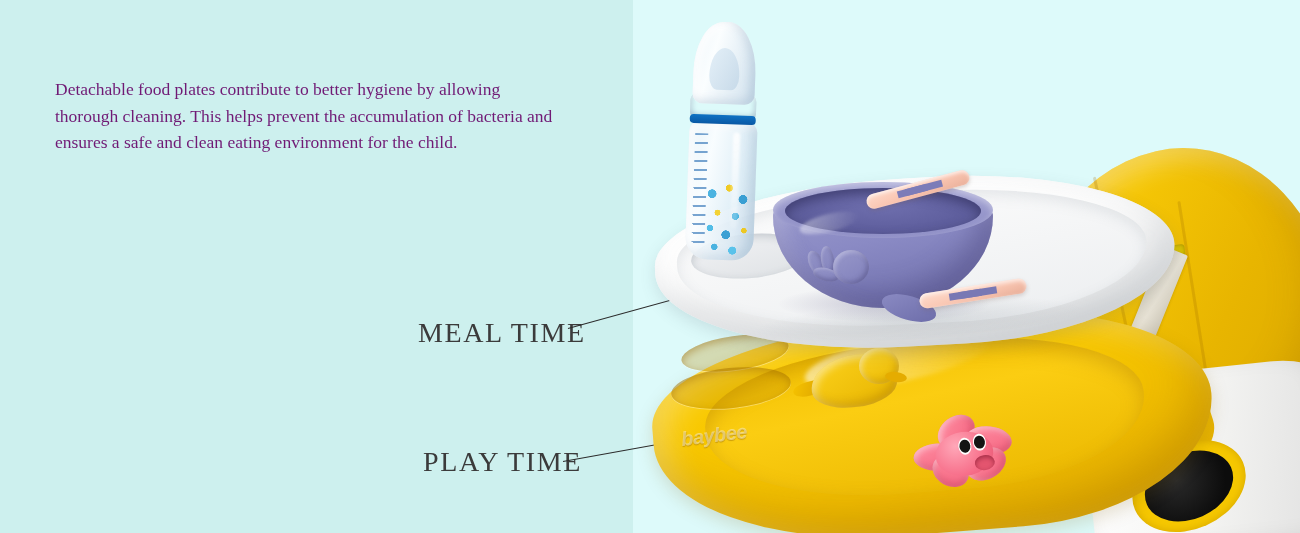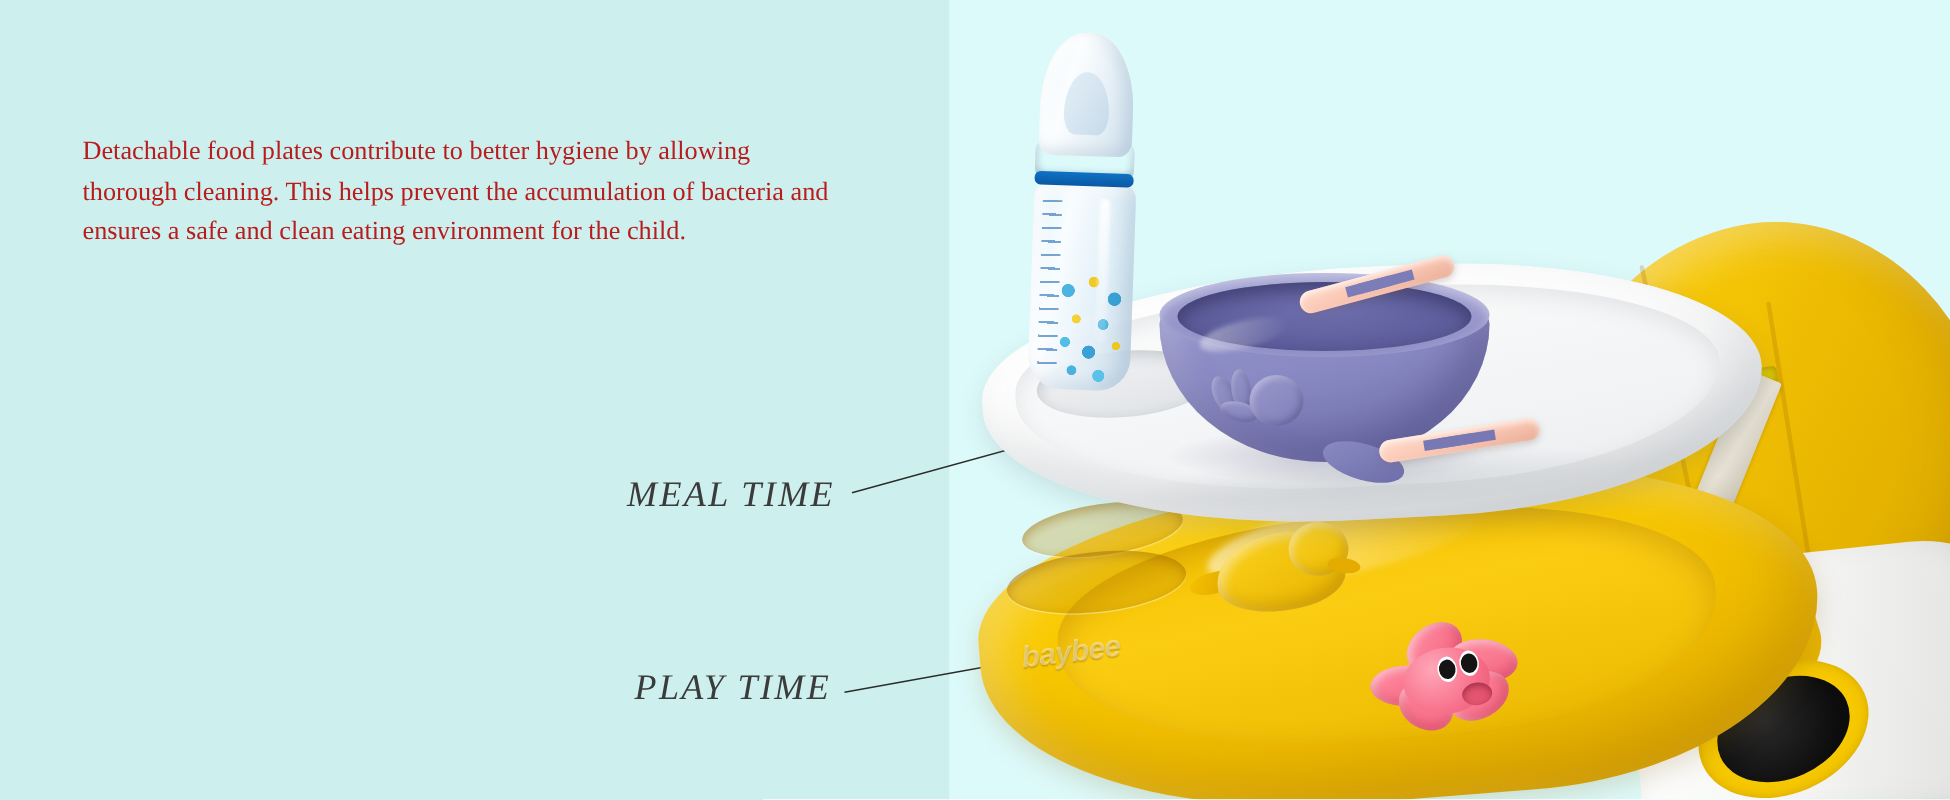--- a/index.html
+++ b/index.html
@@ -43,37 +43,36 @@
   .heading {
     margin: 0;
     font-family: "Liberation Serif", "DejaVu Serif", serif;
     font-weight: bold;
     font-size: 37px;
     letter-spacing: 1.2px;
     color: #14304e;
     line-height: 1.1;
   }
   .body-copy {
-    margin: 21px 0 0 2px;
+    margin: 10px 0 0 2px;
     font-family: "Liberation Serif", "DejaVu Serif", serif;
     font-size: 17.5px;
     line-height: 26.5px;
-    color: #b91c1c;
+    color: #701a75;
     max-width: 510px;
   }
 
   
   .callout {
     position: absolute;
     font-family: "Liberation Serif", "DejaVu Serif", serif;
-    font-size: 24px;
+    font-size: 28px;
     letter-spacing: 1.6px;
     color: #3b3b3b;
     white-space: nowrap;
-    font-style: italic;
   }
   .callout-meal { left: 418px; top: 317px; }
   .callout-play { left: 423px; top: 446px; }
 
   .leader {
     position: absolute;
     height: 1px;
     background: #2b2b2b;
     transform-origin: 0 50%;
   }

